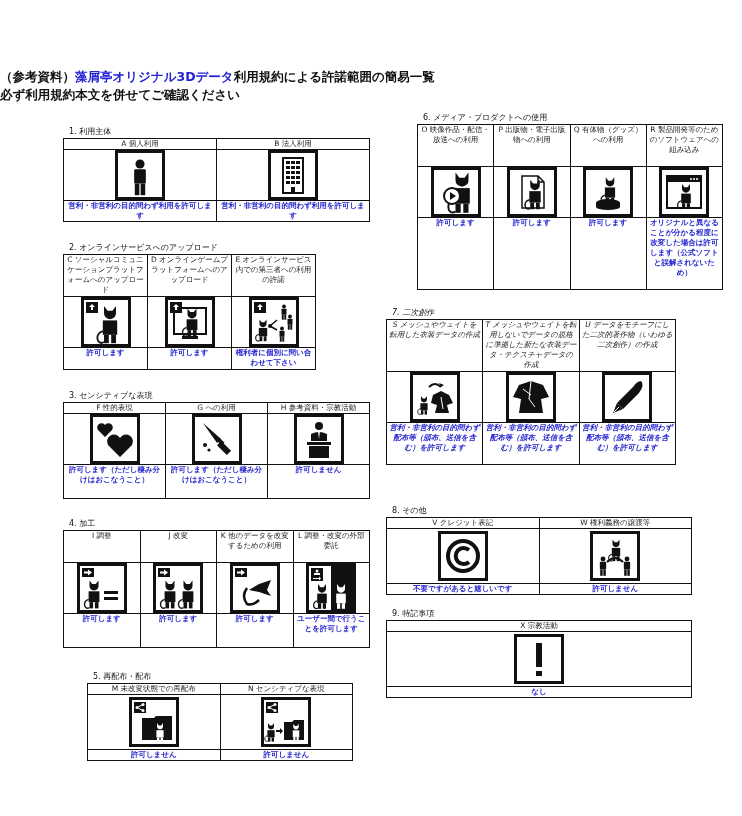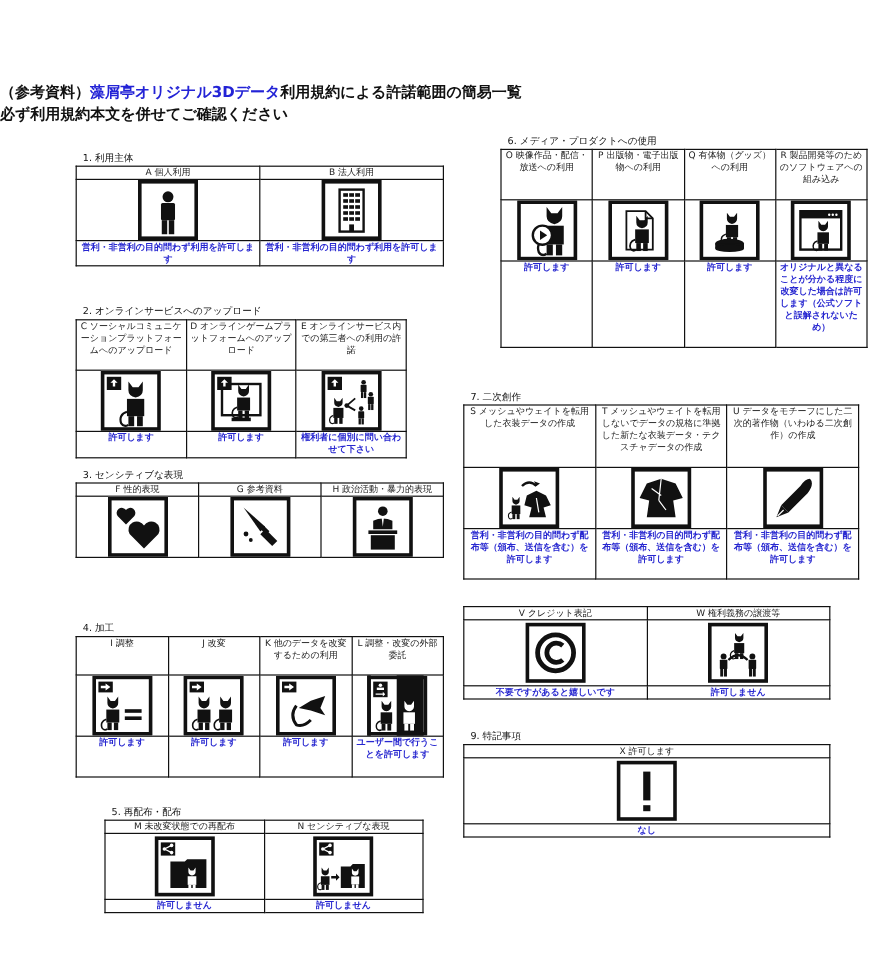--- a/index.html
+++ b/index.html
@@ -96,21 +96,21 @@
               </svg></span></td>
     </tr>
     <tr>
       <td class="res">営利・非営利の目的問わず利用を許可します</td>
       <td class="res">営利・非営利の目的問わず利用を許可します</td>
     </tr>
   </tbody>
     </table>
 </div>
 
-<div class="sec" style="left:63px; top:254px; width:276px;">
+<div class="sec" style="left:63px; top:242px; width:253px;">
   <div class="sec-label">2. オンラインサービスへのアップロード</div>
   <table class="grid">
     <tbody>
         <tr style="height:42px">
       <td class="hdr">C ソーシャルコミュニケーションプラットフォームへのアップロード</td>
       <td class="hdr">D オンラインゲームプラットフォームへのアップロード</td>
       <td class="hdr">E オンラインサービス内での第三者への利用の許諾</td>
     </tr>
     <tr>
       <td class="ico"><span class="iconbox"><svg viewBox="0 0 44 44">
@@ -141,42 +141,47 @@
   </tbody>
     </table>
 </div>
 
 <div class="sec" style="left:63px; top:390px; width:307px;">
   <div class="sec-label">3. センシティブな表現</div>
   <table class="grid">
     <tbody>
         <tr>
       <td class="hdr">F 性的表現</td>
-      <td class="hdr">G 参考資料</td>
-      <td class="hdr">H 政治活動・暴力的表現</td>
+      <td class="hdr">G への利用</td>
+      <td class="hdr">H 参考資料・宗教活動</td>
     </tr>
     <tr>
       <td class="ico"><span class="iconbox"><svg viewBox="0 0 44 44">
                 <path d="M12,20 L5,13 A4,4 0 0 1 12,8 A4,4 0 0 1 19,13Z" fill="#111"></path>
                 <path d="M27,40 L15,28 A6,6 0 0 1 27,21 A6,6 0 0 1 39,28Z" fill="#111"></path>
               </svg></span></td>
       <td class="ico"><span class="iconbox"><svg viewBox="0 0 44 44">
                 <path d="M8,6 L26,22 L22,26 Z" fill="#111"></path>
                 <rect x="23" y="23" width="6" height="4" transform="rotate(45 26 25)" fill="#111"></rect>
                 <rect x="26" y="24" width="6" height="14" transform="rotate(-45 29 31)" fill="#111"></rect>
                 <circle cx="10" cy="28" r="2" fill="#111"></circle>
                 <circle cx="14" cy="33" r="1.6" fill="#111"></circle>
               </svg></span></td>
       <td class="ico"><span class="iconbox"><svg viewBox="0 0 44 44">
                 <circle cx="22" cy="9" r="4" fill="#111"></circle>
                 <path d="M14,24 L14,17 Q22,13 30,17 L30,24Z" fill="#111"></path>
                 <path d="M21,14 L23,14 L22,22Z" fill="#fff"></path>
                 <rect x="10" y="25" width="24" height="3" fill="#111"></rect>
                 <rect x="12" y="29" width="20" height="12" fill="#111"></rect>
               </svg></span></td>
+    </tr>
+    <tr style="height:34px">
+      <td class="res">許可します（ただし棲み分けはおこなうこと）</td>
+      <td class="res">許可します（ただし棲み分けはおこなうこと）</td>
+      <td class="res">許可しません</td>
     </tr>
   </tbody>
     </table>
 </div>
 
 <div class="sec" style="left:63px; top:518px; width:307px;">
   <div class="sec-label">4. 加工</div>
   <table class="grid">
     <tbody>
         <tr style="height:32px">
@@ -305,21 +310,21 @@
     <tr style="height:72px">
       <td class="res">許可します</td>
       <td class="res">許可します</td>
       <td class="res">許可します</td>
       <td class="res">オリジナルと異なることが分かる程度に改変した場合は許可します（公式ソフトと誤解されないため）</td>
     </tr>
   </tbody>
     </table>
 </div>
 
-<div class="sec" style="left:386px; top:325px; width:330px;">
+<div class="sec" style="left:386px; top:307px; width:290px;font-style:italic;">
   <div class="sec-label">7. 二次創作</div>
   <table class="grid">
     <tbody>
         <tr style="height:52px">
       <td class="hdr">S メッシュやウェイトを転用した衣装データの作成</td>
       <td class="hdr">T メッシュやウェイトを転用しないでデータの規格に準拠した新たな衣装データ・テクスチャデータの作成</td>
       <td class="hdr">U データをモチーフにした二次的著作物（いわゆる二次創作）の作成</td>
     </tr>
     <tr>
       <td class="ico"><span class="iconbox"><svg viewBox="0 0 44 44">
@@ -342,20 +347,21 @@
     <tr style="height:42px">
       <td class="res">営利・非営利の目的問わず配布等（頒布、送信を含む）を許可します</td>
       <td class="res">営利・非営利の目的問わず配布等（頒布、送信を含む）を許可します</td>
       <td class="res">営利・非営利の目的問わず配布等（頒布、送信を含む）を許可します</td>
     </tr>
   </tbody>
     </table>
 </div>
 
 <div class="sec" style="left:386px; top:505px; width:306px;">
+  <div class="sec-label">8. その他</div>
   <table class="grid">
     <tbody>
         <tr>
       <td class="hdr">V クレジット表記</td>
       <td class="hdr">W 権利義務の譲渡等</td>
     </tr>
     <tr>
       <td class="ico" style="padding:2px 0"><span class="iconbox"><svg viewBox="0 0 44 44">
                 <circle cx="22" cy="22" r="15" fill="none" stroke="#111" stroke-width="4"></circle>
                 <path d="M28,16 A8,8 0 1 0 28,28" fill="none" stroke="#111" stroke-width="4"></path>
@@ -373,21 +379,21 @@
     </tr>
   </tbody>
     </table>
 </div>
 
 <div class="sec" style="left:386px; top:608px; width:306px;">
   <div class="sec-label">9. 特記事項</div>
   <table class="grid">
     <tbody>
         <tr>
-      <td class="hdr">X 許可します</td>
+      <td class="hdr">X 宗教活動</td>
     </tr>
     <tr>
       <td class="ico" style="padding:2px 0"><span class="iconbox"><svg viewBox="0 0 44 44">
                 <rect x="19" y="6" width="6" height="24" fill="#111"></rect>
                 <rect x="19" y="34" width="6" height="5" fill="#111"></rect>
               </svg></span></td>
     </tr>
     <tr>
       <td class="res">なし</td>
     </tr>

